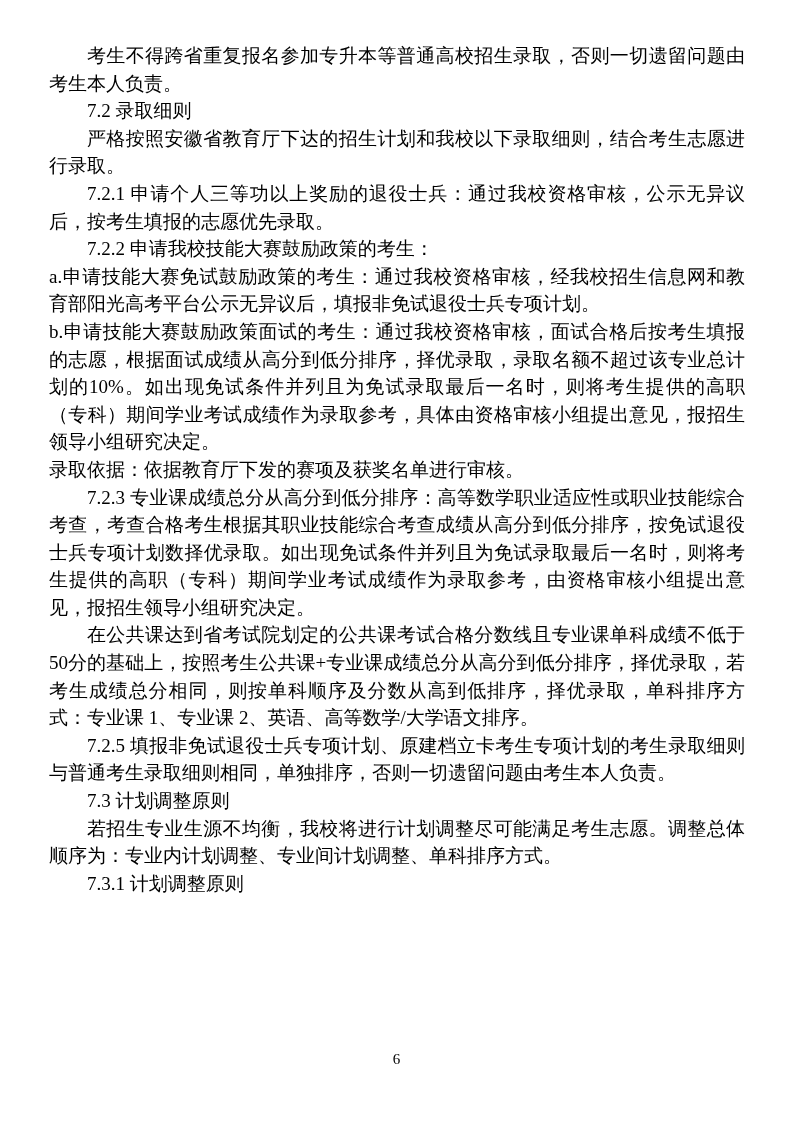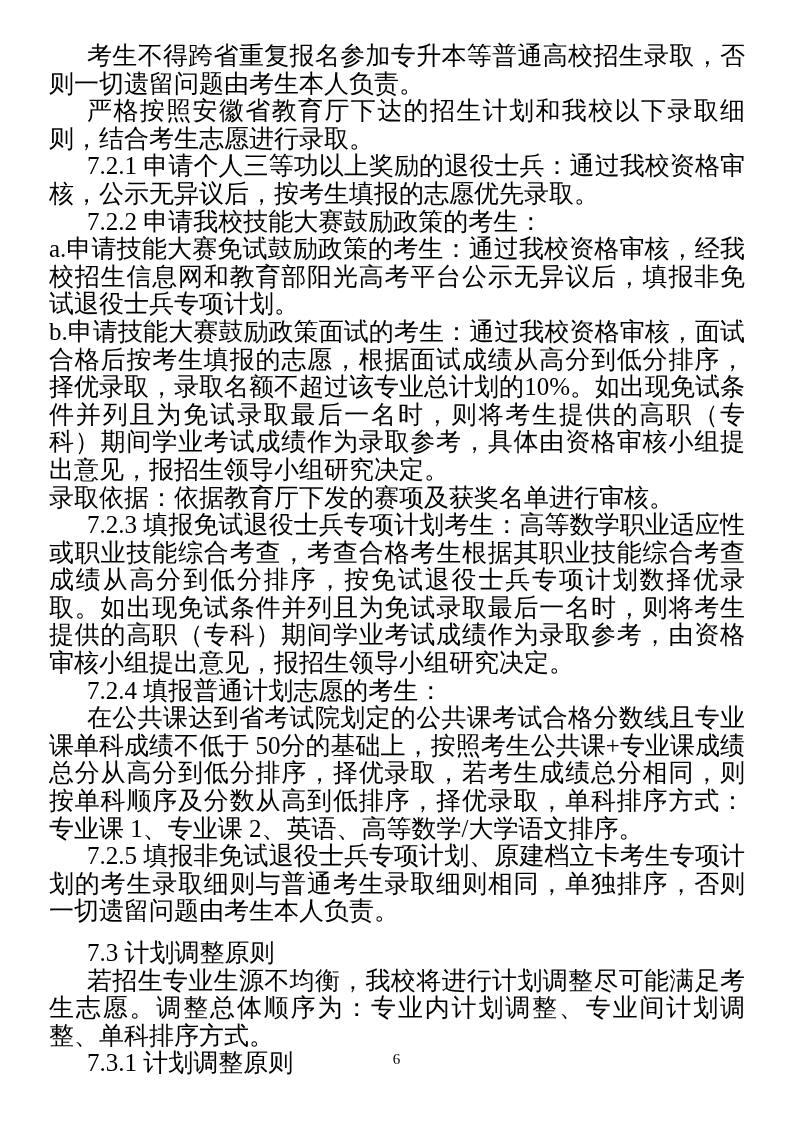--- a/index.html
+++ b/index.html
@@ -14,34 +14,33 @@
     background: #ffffff;
     overflow: hidden;
     font-family: "Liberation Serif", "DejaVu Serif", serif;
     color: #000000;
   }
   .content {
     position: absolute;
     top: 42px;
     left: 49px;
     width: 696px;
-    font-size: 25px;
+    font-size: 19px;
     line-height: 27.6px;
     text-align: justify;
     text-justify: inter-ideograph;
   }
   .para {
     margin: 0;
     padding: 0;
   }
   .para.indent {
     text-indent: 38px;
   }
   .para.space-before {
-    margin-top: 14px;
   }
   .run {
     font-weight: 400;
   }
   .run.bold {
     font-weight: 400;
   }
   .page-number {
     position: absolute;
     bottom: 54px;
@@ -51,28 +50,28 @@
     font-size: 15px;
     color: #000000;
   }
 </style>
 </head>
 <body>
 
 <div class="page">
   <div class="content">
       <div class="para indent"><span class="run">考生不得跨省重复报名参加专升本等普通高校招生录取，否则一切遗留问题由考生本人负责。</span></div>
+      <div class="para indent"><span class="run">7.2 录取细则</span></div>
       <div class="para indent"><span class="run">严格按照安徽省教育厅下达的招生计划和我校以下录取细则，结合考生志愿进行录取。</span></div>
       <div class="para indent"><span class="run bold">7.2.1 申请个人三等功以上奖励的退役士兵：</span><span class="run">通过我校资格审核，公示无异议后，按考生填报的志愿优先录取。</span></div>
       <div class="para indent"><span class="run bold">7.2.2 申请我校技能大赛鼓励政策的考生：</span></div>
       <div class="para"><span class="run">a.申请技能大赛免试鼓励政策的考生：通过我校资格审核，经我校招生信息网和教育部阳光高考平台公示无异议后，填报非免试退役士兵专项计划。</span></div>
       <div class="para"><span class="run">b.申请技能大赛鼓励政策面试的考生：通过我校资格审核，面试合格后按考生填报的志愿，根据面试成绩从高分到低分排序，择优录取，录取名额不超过该专业总计划的10%。如出现免试条件并列且为免试录取最后一名时，则将考生提供的高职（专科）期间学业考试成绩作为录取参考，具体由资格审核小组提出意见，报招生领导小组研究决定。</span></div>
       <div class="para"><span class="run bold">录取依据：依据教育厅下发的赛项及获奖名单进行审核。</span></div>
-      <div class="para indent"><span class="run bold">7.2.3 填报免试退役士兵专项计划考生：</span><span class="run">高等数学</span><span class="run bold">职业适应性或职业技能综合考查</span><span class="run">，考查合格考生根据其职业技能综合考查成绩从高分到低分排序，按免试退役士兵专项计划数择优录取。如出现免试条件并列且为免试录取最后一名时，则将考生提供的高职（专科）期间学业考试成绩作为录取参考，由资格审核小组提出意见，报招生领导小组研究决定。</span></div>
-      <div class="para indent"><span class="run bold">7.2.4 填报普通计划志愿的考生：</span></div>
+      <div class="para indent"><span class="run bold">7.2.3 专业课成绩总分从高分到低分排序：</span><span class="run">高等数学</span><span class="run bold">职业适应性或职业技能综合考查</span><span class="run">，考查合格考生根据其职业技能综合考查成绩从高分到低分排序，按免试退役士兵专项计划数择优录取。如出现免试条件并列且为免试录取最后一名时，则将考生提供的高职（专科）期间学业考试成绩作为录取参考，由资格审核小组提出意见，报招生领导小组研究决定。</span></div>
       <div class="para indent"><span class="run">在公共课达到省考试院划定的公共课考试合格分数线且</span><span class="run bold">专业课单科成绩不低于 50分</span><span class="run">的基础上，按照考生公共课+专业课成绩总分从高分到低分排序，择优录取，若考生成绩总分相同，则按单科顺序及分数从高到低排序，择优录取，单科排序方式：专业课 1、专业课 2、英语、高等数学/大学语文排序。</span></div>
       <div class="para indent"><span class="run">7.2.5 填报非免试退役士兵专项计划、原建档立卡考生专项计划的考生录取细则与普通考生录取细则相同，单独排序，否则一切遗留问题由考生本人负责。</span></div>
       <div class="para indent space-before"><span class="run bold">7.3 计划调整原则</span></div>
       <div class="para indent"><span class="run">若招生专业生源不均衡，我校将进行计划调整尽可能满足考生志愿。调整总体顺序为：专业内计划调整、专业间计划调整、单科排序方式。</span></div>
       <div class="para indent"><span class="run">7.3.1 计划调整原则</span></div>
     </div>
   <div class="page-number">6</div>
 </div>
 
 </body></html>

